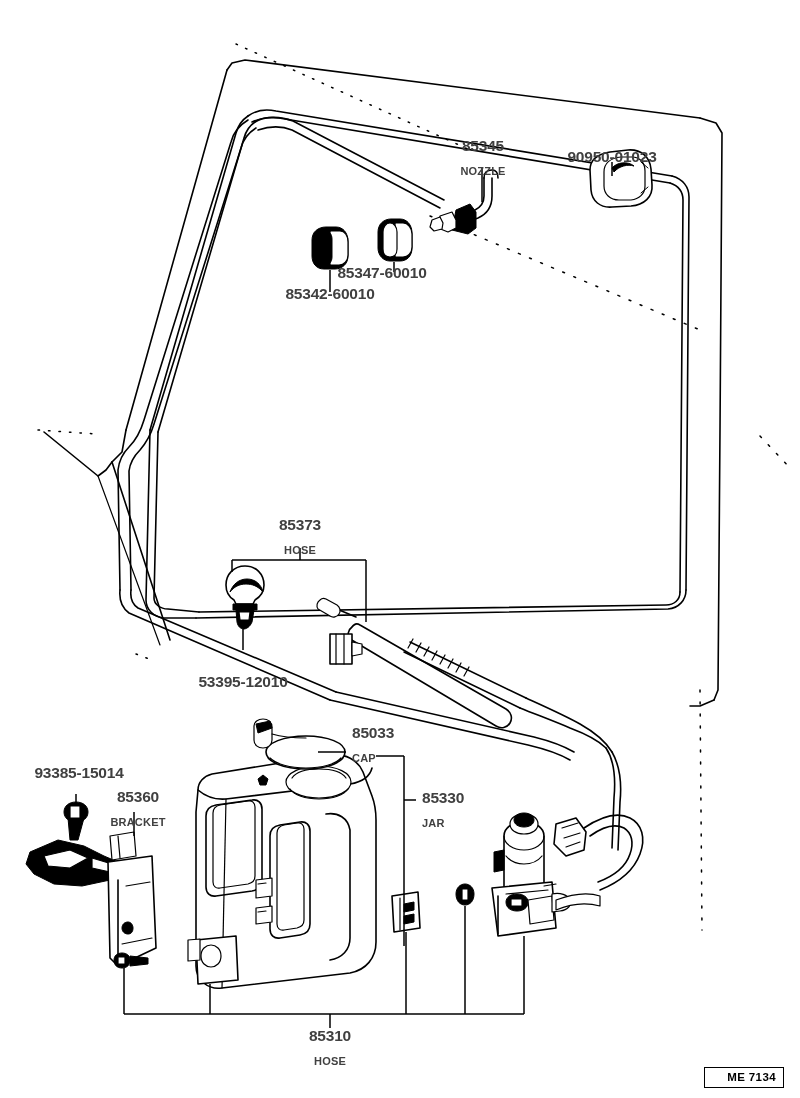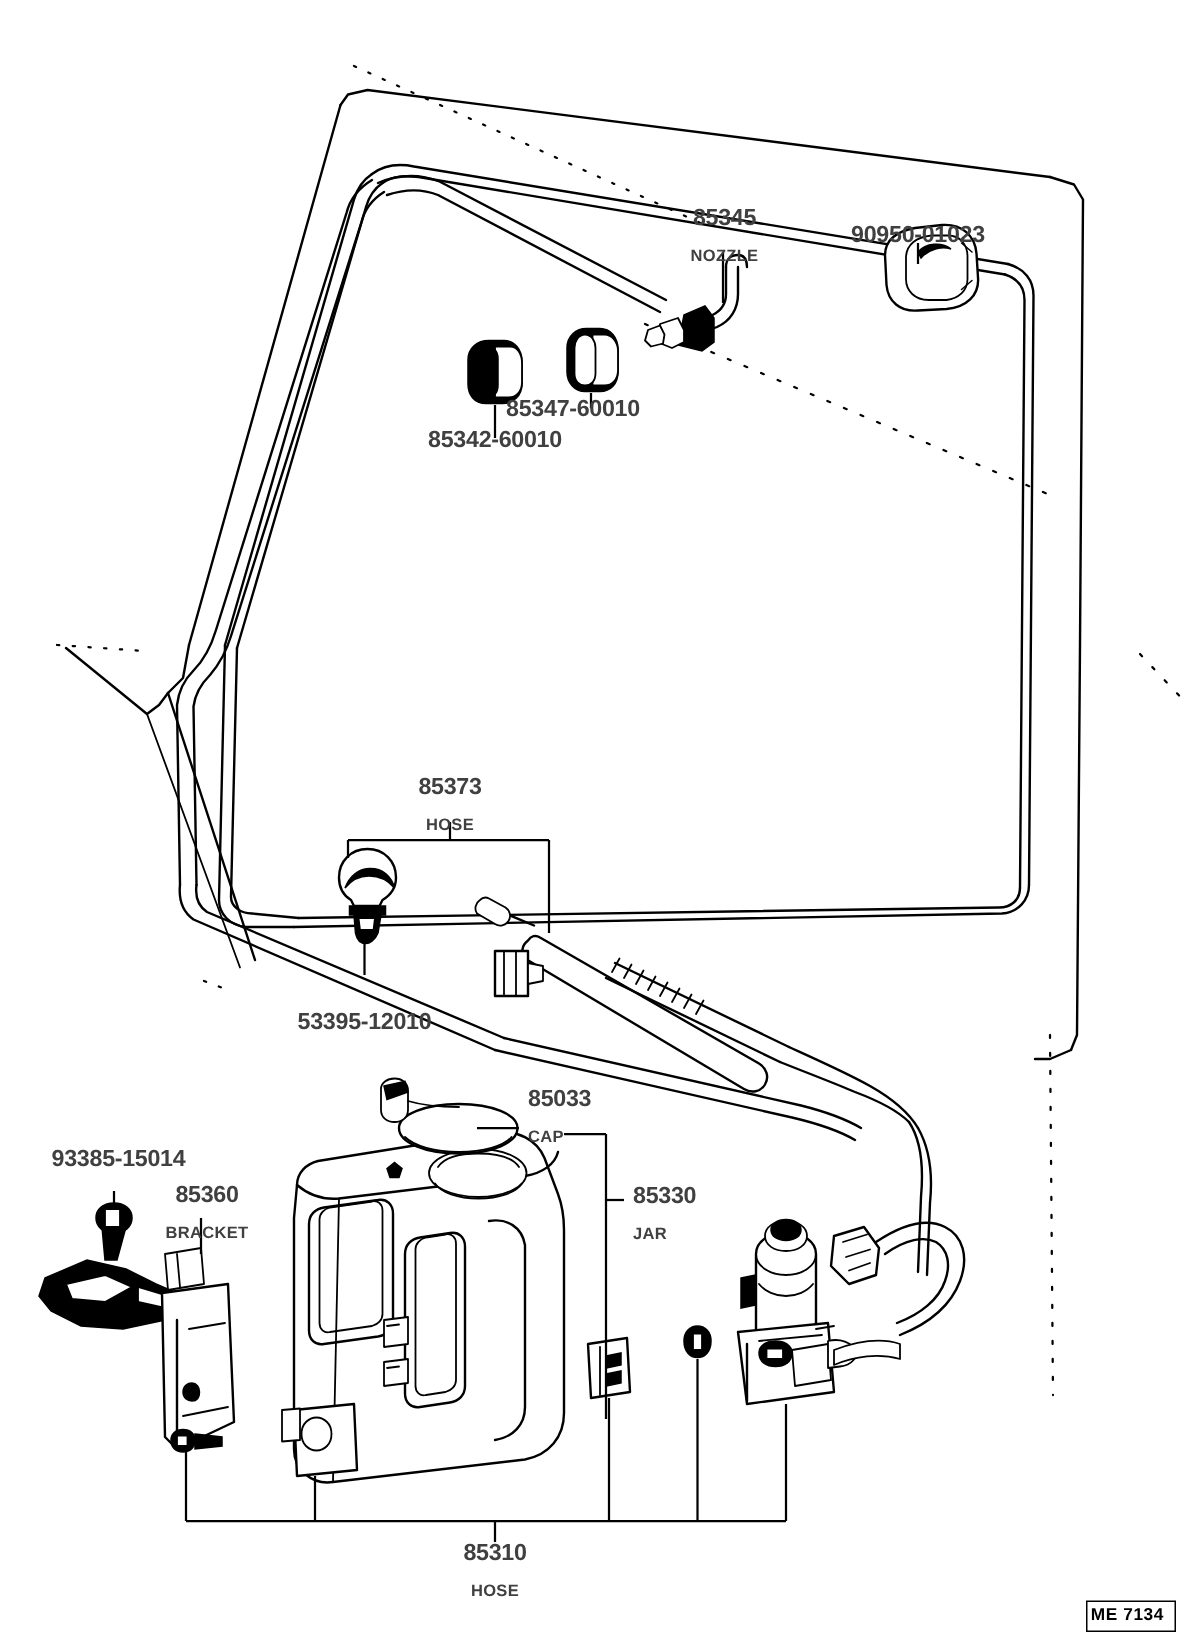--- a/index.html
+++ b/index.html
@@ -33,21 +33,21 @@
     line-height:1.0;
   }
   .lbl .pn{font-size:15.5px;display:block;}
   .lbl .nm{font-size:11px;display:block;letter-spacing:0.2px;margin-top:12px;}
   .lbl.ctr{text-align:center;}
   .lbl.lft{text-align:left;}
 
   #footer{
     position:absolute;right:16px;bottom:10px;
     border:1.4px solid #000;
-    padding:3px 7px 4px 2px;
+    padding:3px 7px 4px 22px;
     font-size:11.5px;font-weight:bold;letter-spacing:0.4px;
     font-family:"Liberation Sans", sans-serif;
     color:#000;
   }
 </style>
 </head>
 <body>
 
 <div id="sheet">
 

